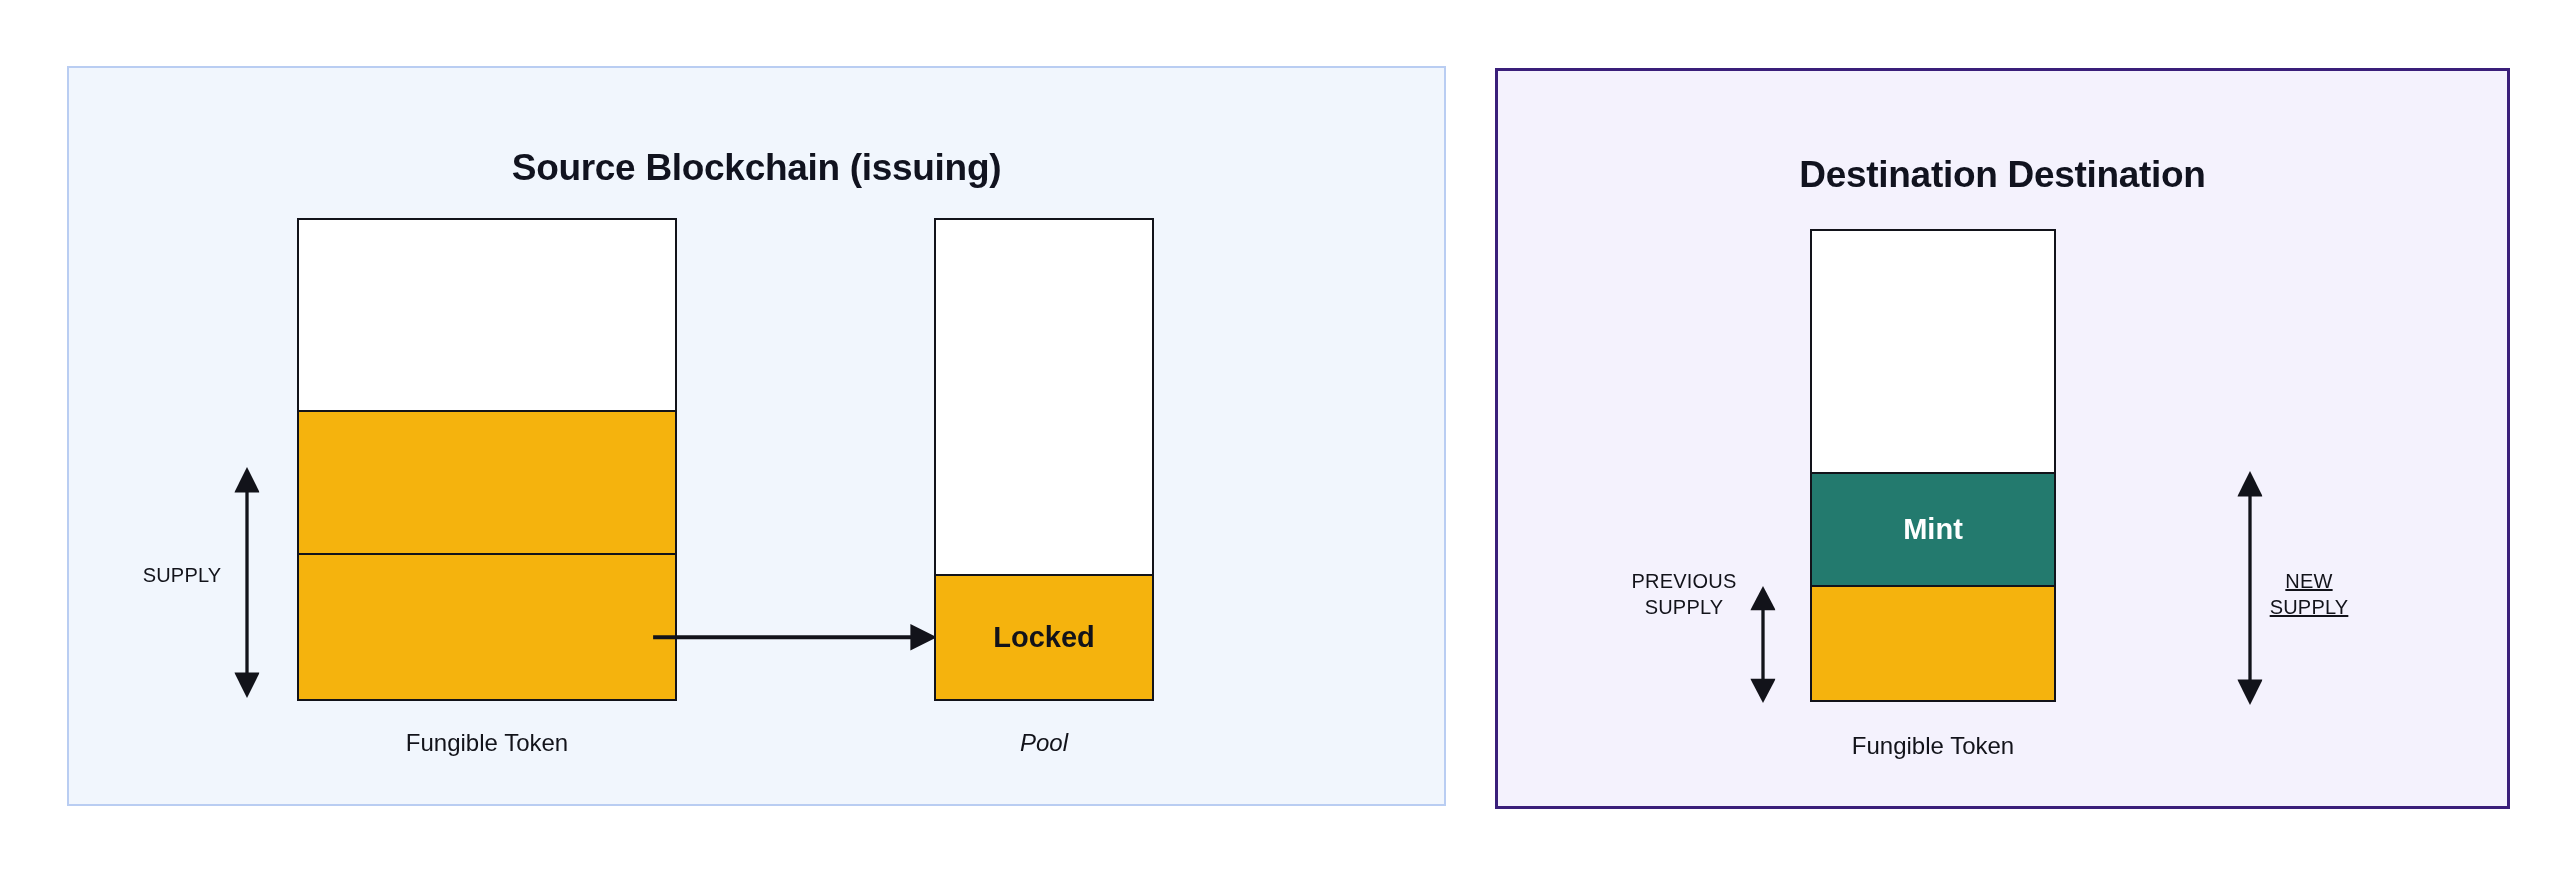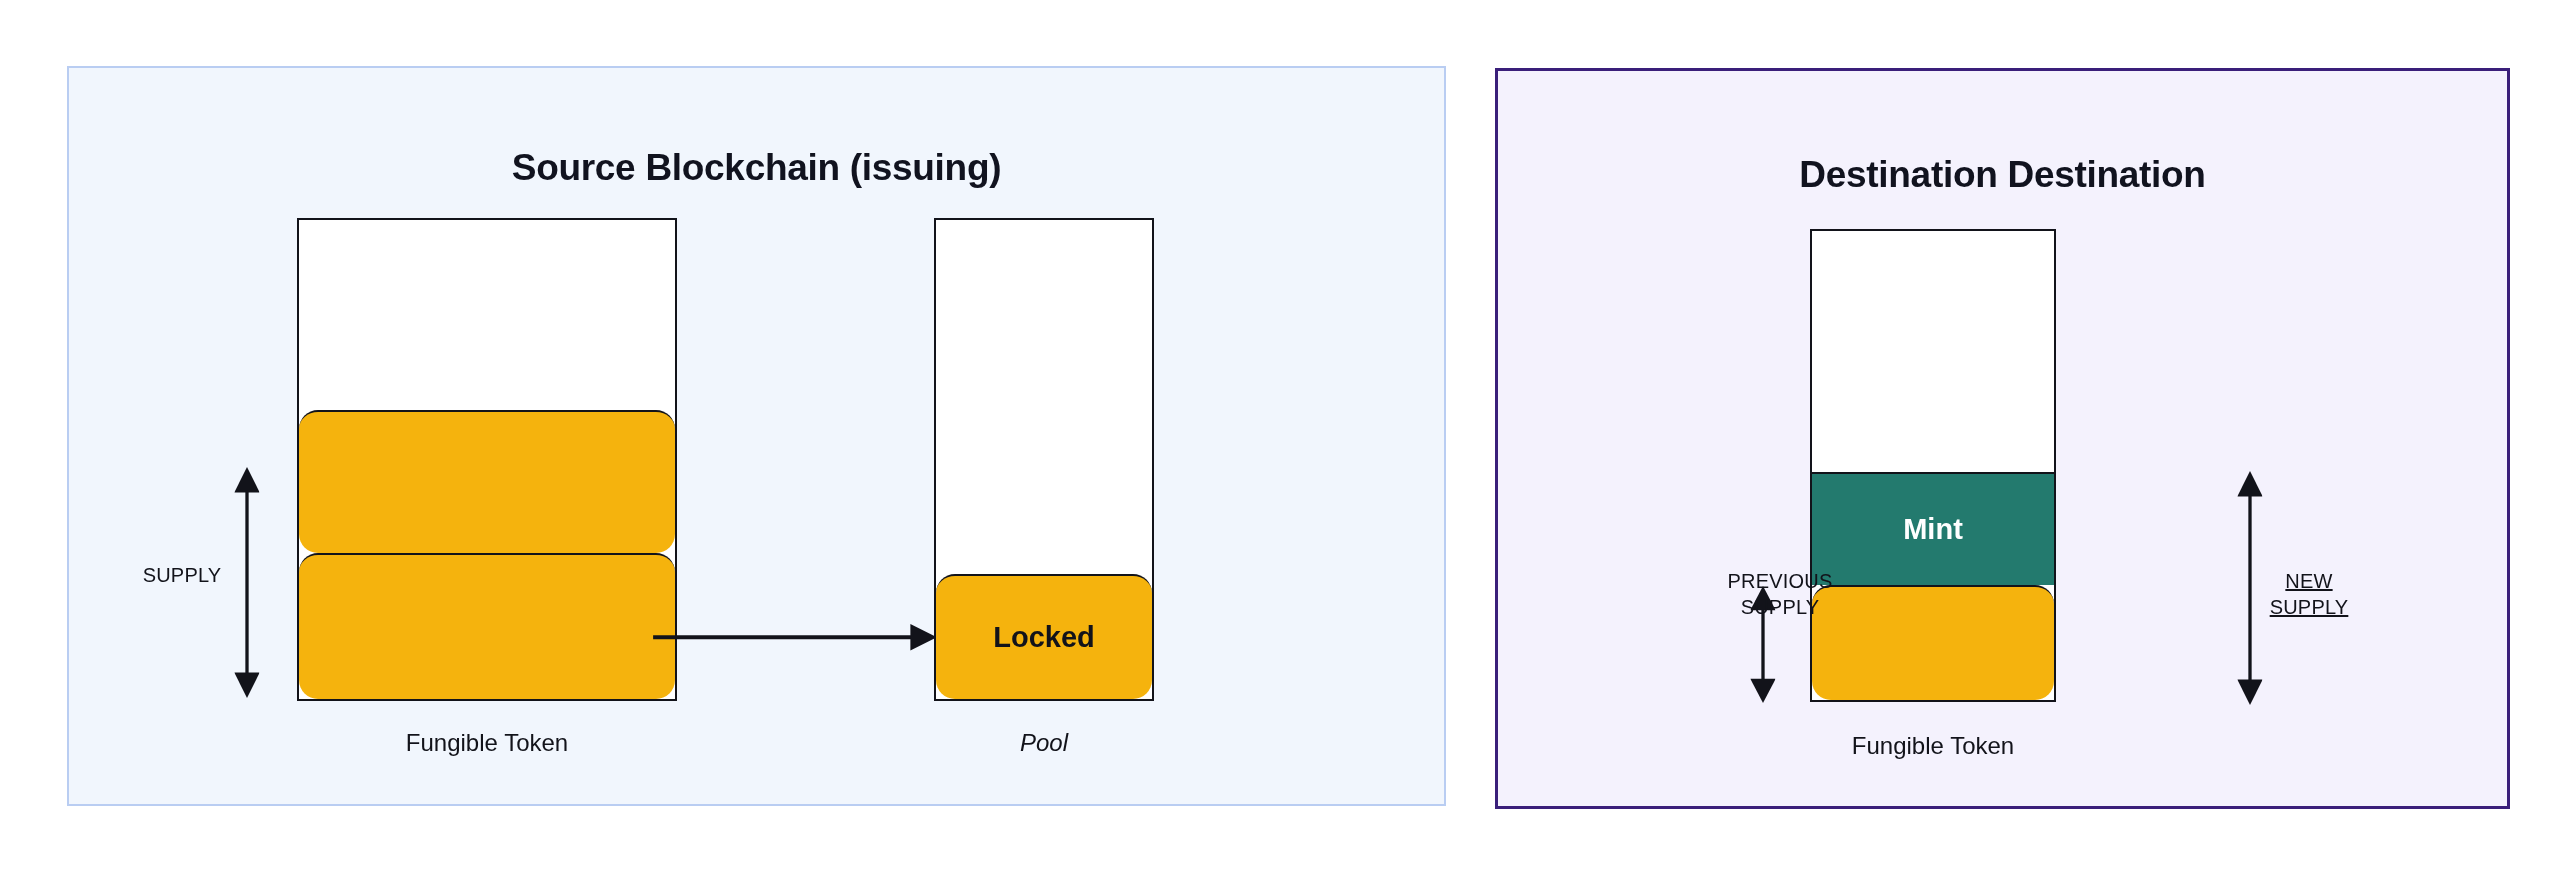--- a/index.html
+++ b/index.html
@@ -69,21 +69,21 @@
     box-sizing: border-box;
     width: 100%;
     display: flex;
     align-items: center;
     justify-content: center;
     font-size: 29px;
     font-weight: 600;
     white-space: nowrap;
   }
   .seg-empty { background: #ffffff; }
-  .seg-amber { background: #f5b30d; color: #12131a; border-radius: 19px; }
+  .seg-amber { background: #f5b30d; color: #12131a; }
   .seg-teal  { background: #237a6e; color: #ffffff; }
   .seg-top-rule { border-top: 2.2px solid #12131a; }
 
   
   #bar-fungible-source {
     left: 297px;
     top: 218px;
     width: 380px;
     height: 483px;
   }
@@ -191,21 +191,21 @@
   </div>
   <div class="bar-caption" style="left:1933px; top:732px;">Fungible Token</div>
 
   <div class="measure" style="left:1763px; top:586px; height:117px;">
     <svg viewBox="0 0 46 212" preserveAspectRatio="none">
       <line x1="23" y1="38" x2="23" y2="174" stroke="#12131a" stroke-width="6"></line>
       <polygon points="23,0 46,44 0,44" fill="#12131a"></polygon>
       <polygon points="23,212 46,168 0,168" fill="#12131a"></polygon>
     </svg>
   </div>
-  <div class="measure-label" style="left:1780px; top:568px; width:166px;">PREVIOUS
+  <div class="measure-label" style="left:1684px; top:568px; width:166px;">PREVIOUS
 SUPPLY</div>
 
   <div class="measure" style="left:2250px; top:471px; height:234px;">
     <svg viewBox="0 0 46 424" preserveAspectRatio="none">
       <line x1="23" y1="40" x2="23" y2="384" stroke="#12131a" stroke-width="6"></line>
       <polygon points="23,0 46,46 0,46" fill="#12131a"></polygon>
       <polygon points="23,424 46,378 0,378" fill="#12131a"></polygon>
     </svg>
   </div>
   <div class="measure-label" style="left:2309px; top:568px; width:166px;text-decoration:underline;">NEW

